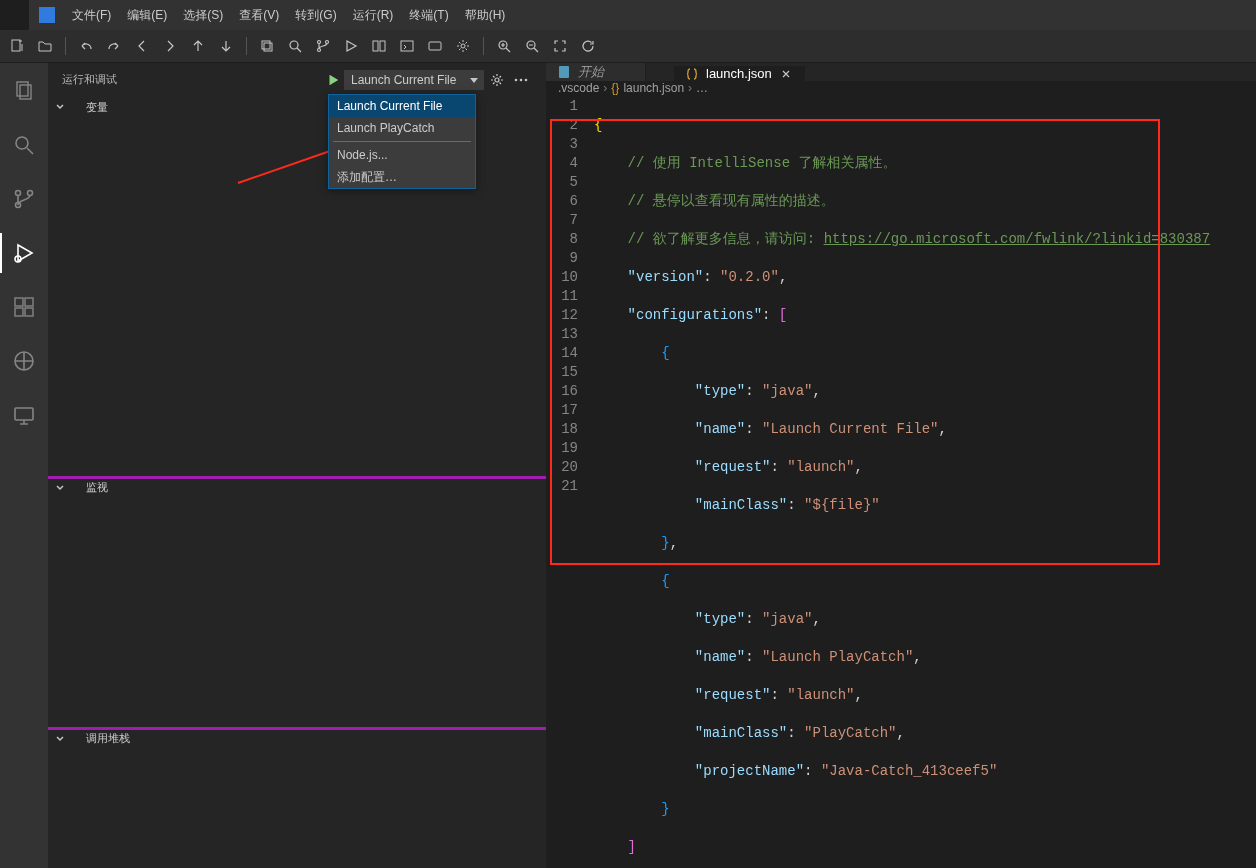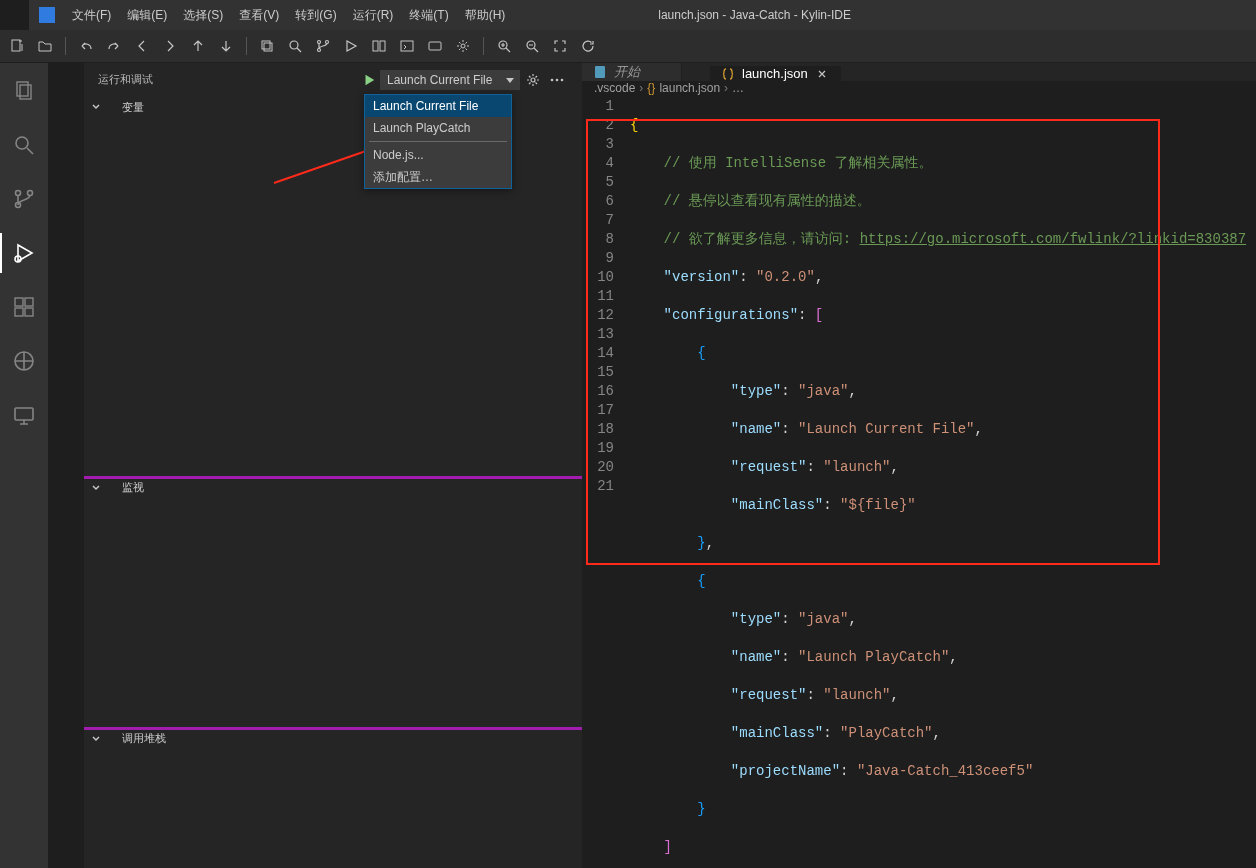--- a/index.html
+++ b/index.html
@@ -99,21 +99,20 @@
   left: 0; top: 0; bottom: 0;
   width: 2px;
   background: #ffffff;
 }
 .side-panel {
   width: 498px;
   background: #252526;
   display: flex;
   flex-direction: column;
   position: relative;
-  margin-left: 36px;
 }
 .side-header {
   height: 35px;
   display: flex;
   align-items: center;
   padding: 0 14px;
   font-size: 11px;
   color: #bbbbbb;
   justify-content: space-between;
 }
@@ -296,21 +295,20 @@
   <div class="menu-bar">
     <div class="menu-item">文件(F)</div>
     <div class="menu-item">编辑(E)</div>
     <div class="menu-item">选择(S)</div>
     <div class="menu-item">查看(V)</div>
     <div class="menu-item">转到(G)</div>
     <div class="menu-item">运行(R)</div>
     <div class="menu-item">终端(T)</div>
     <div class="menu-item">帮助(H)</div>
   </div>
-  <div class="title-center">launch.json - Java-Catch - Kylin-IDE</div>
   <div style="width:260px"></div>
 </div>
 
 <div class="tool-bar">
   <div class="tool-icon">
       <svg width="16" height="16" viewBox="0 0 16 16" fill="none" stroke="currentColor" stroke-width="1">
         <rect x="3" y="2" width="8" height="11"></rect>
         <path d="M13 6v7M10 3h3"></path>
       </svg>
     </div>

